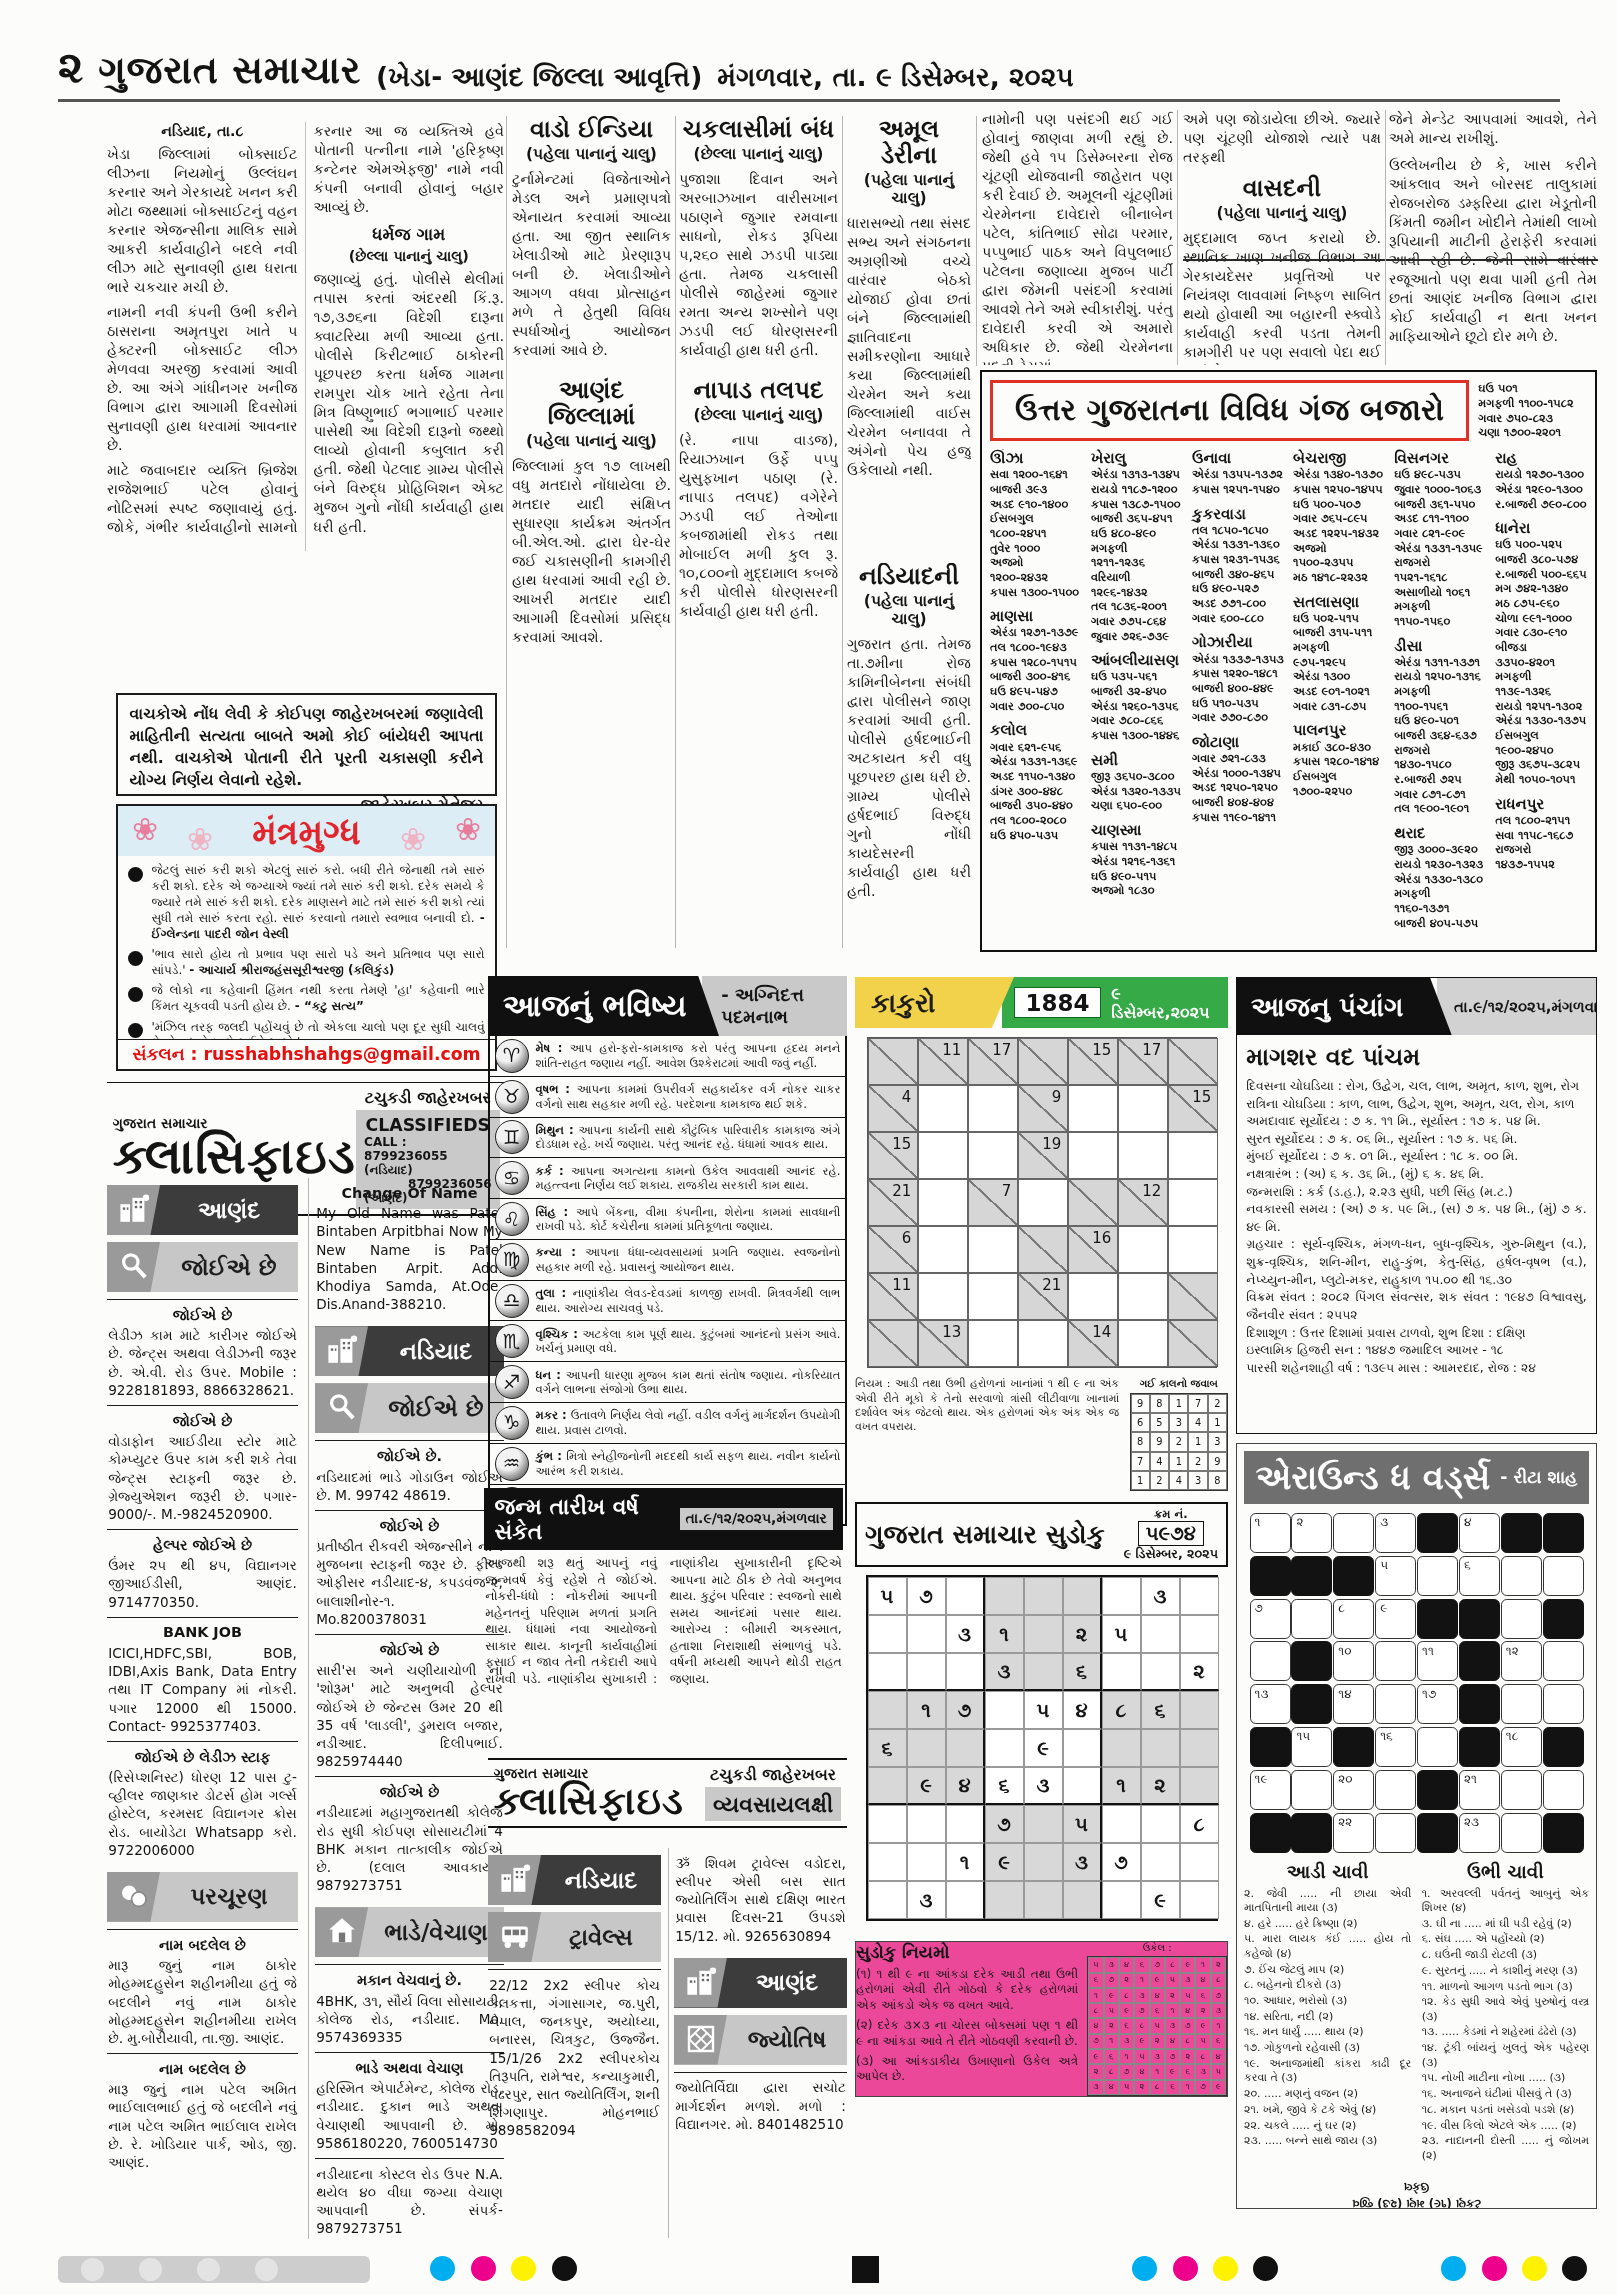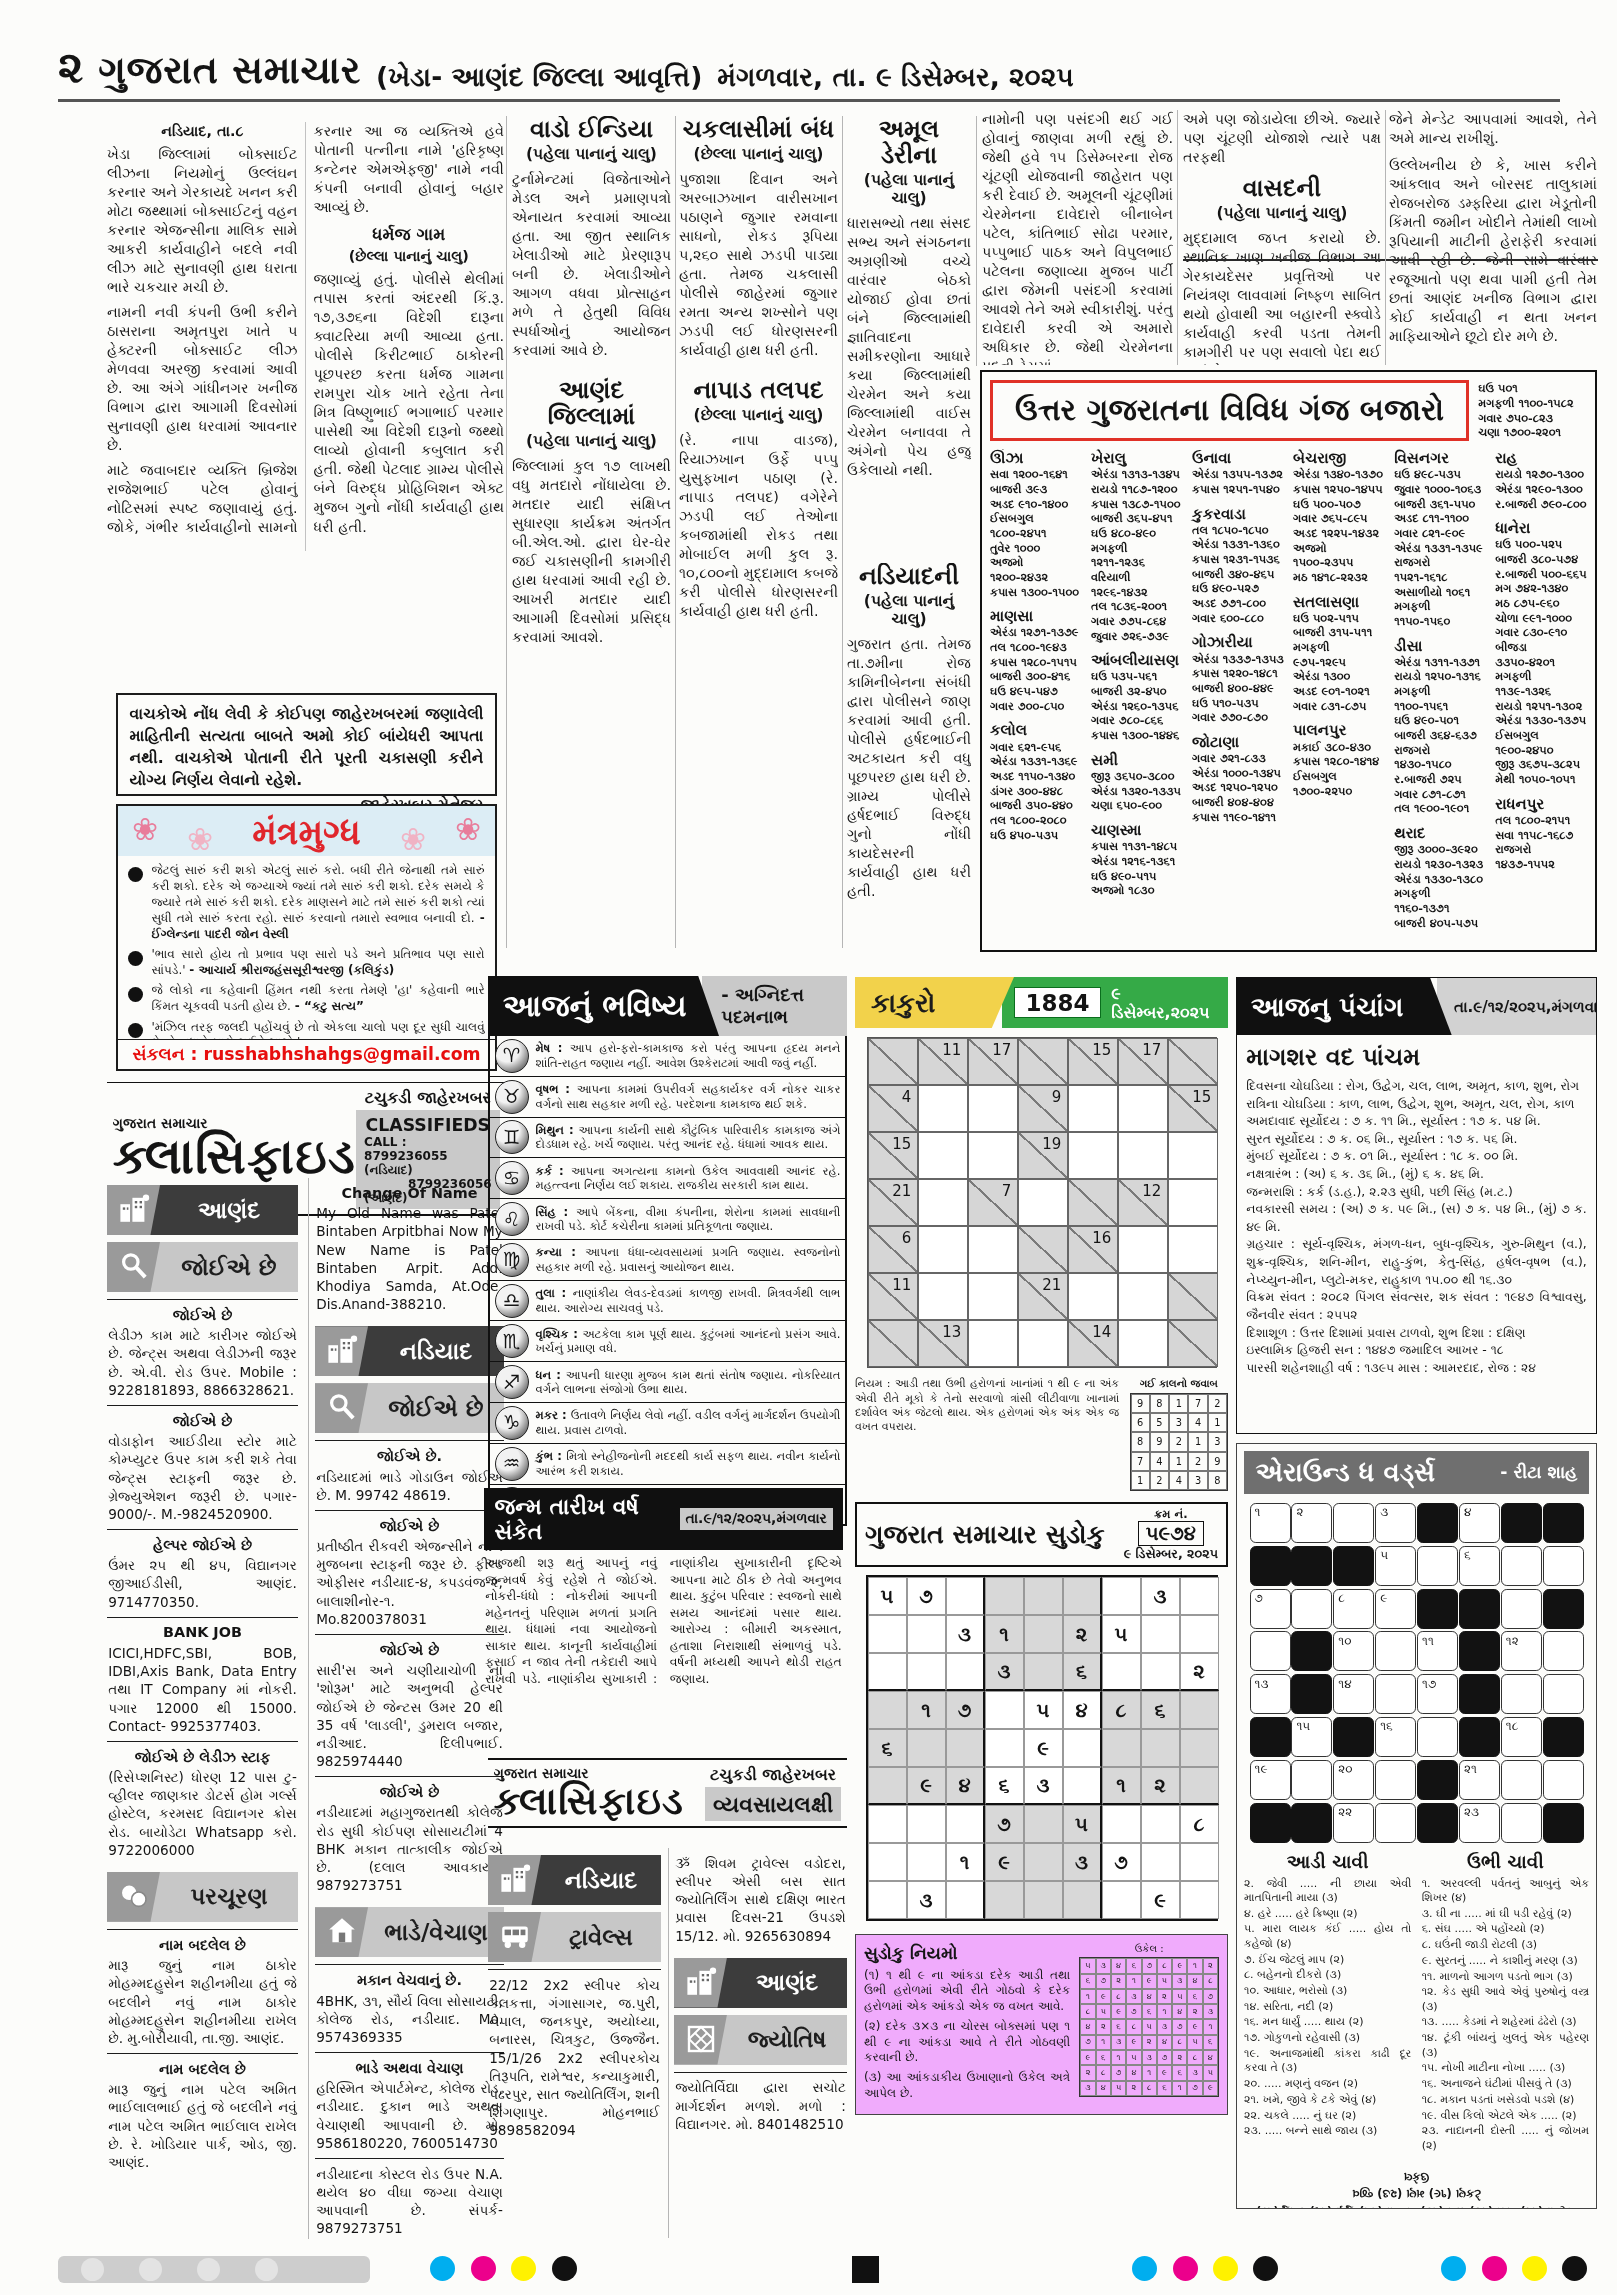--- a/index.html
+++ b/index.html
@@ -102,32 +102,32 @@
   .sud-brand{font-size:25.4px;font-weight:900;}
   .sud-right{text-align:center;}
   .sud-serial-lbl{font-size:11.6px;font-weight:bold;}
   .sud-serial{border:1.7px solid #111;font-size:19.6px;font-weight:bold;padding:0 7px;display:inline-block;}
   .sud-date{font-size:12.7px;font-weight:600;}
   .sud-grid{display:grid;grid-template-columns:repeat(9,39px);border:2.3px solid #111;width:348px;margin:8px auto 0;}
   .scell{width:39px;height:38px;border:0.6px solid #999;box-sizing:border-box;display:flex;align-items:center;justify-content:center;font-size:19.6px;font-weight:bold;background:#fff;}
   .scell.sh{background:#d8d8d8;}
   .br3{border-right:2.3px solid #111 !important;}
   .bb3{border-bottom:2.3px solid #111 !important;}
-  .sud-rules{background:#f0abfc;border:1.7px solid #444;margin-top:13px;padding:8px;display:flex;gap:9.2px;}
+  .sud-rules{background:#ec4899;border:1.7px solid #444;margin-top:20px;display:flex;gap:9.2px;}
   .sud-rules-l{flex:1;}
   .sud-rules-t{font-size:17.3px;font-weight:bold;margin-bottom:4.6px;}
   .sud-rule{font-size:12px;line-height:1.3;text-align:justify;margin-bottom:4.6px;}
   .sol-lbl{font-size:10px;font-weight:normal;text-align:center;margin-bottom:2.3px;}
   .sol-grid{border:1.2px solid #333;}
   .sol-row{display:flex;}
   .sol-cell{width:13.3px;height:13.3px;border:0.6px solid #888;font-size:8px;display:flex;align-items:center;justify-content:center;}
   
   .cw-box{border:1.7px solid #444;padding:7px;}
   .cw-hd{background:#6f6f6f;color:#fff;display:flex;justify-content:space-between;align-items:center;padding:5.8px 11.6px;}
-  .cw-title{font-size:26px;font-weight:bold;}
+  .cw-title{font-size:34px;font-weight:bold;}
   .cw-author{font-size:17.3px;font-weight:bold;}
   .cw-grid{display:grid;grid-template-columns:repeat(8,39px);gap:2.9px;margin:9.2px auto 0;width:334px;}
   .ccell{width:39px;height:38px;border:1.2px solid #333;border-radius:5.8px;background:#fff;position:relative;}
   .ccell.blk{background:#121212;border-color:#121212;}
   .ccell span{position:absolute;top:1.2px;left:4px;font-size:12px;font-weight:500;}
   .cw-clues{display:flex;gap:10.4px;margin-top:8px;}
   .cw-col{flex:1;}
   .clue-head{font-size:18.5px;font-weight:bold;text-align:center;margin-bottom:3.5px;}
   .clue{font-size:11px;line-height:1.32;text-align:justify;margin-bottom:1.2px;}
   .cw-ans{transform:rotate(180deg);margin-top:8px;border-top:1.2px solid #777;padding:5.8px 2.3px;}

